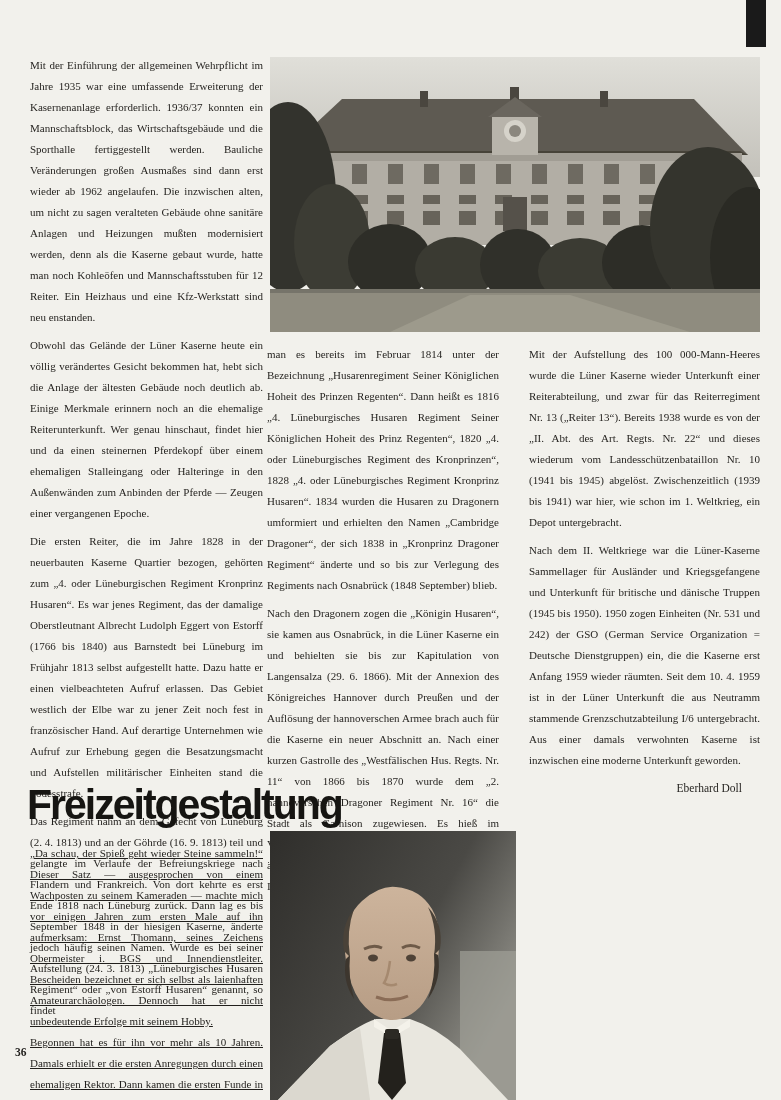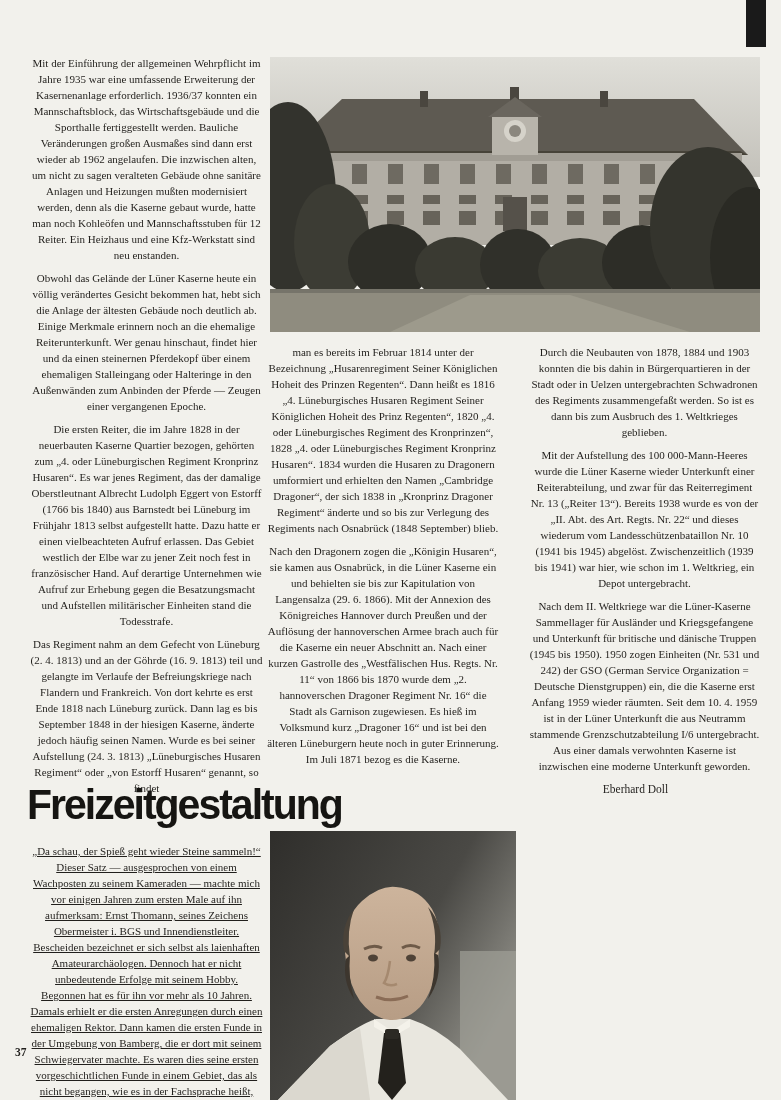--- a/index.html
+++ b/index.html
@@ -2,22 +2,22 @@
 <html><head>
 <meta charset="utf-8">
 <style>
   html,body{margin:0;padding:0;background:#888;}
   .page{
     position:relative;width:781px;height:1100px;margin:0 auto;
     background:#f2f1ec;overflow:hidden;
     font-family:"Liberation Serif", serif;color:#211f1c;
   }
   .corner-mark{position:absolute;left:746px;top:0;width:20px;height:47px;background:#1a1a1a;}
-  .col{position:absolute;font-size:11px;line-height:16px;text-align:justify;}
-  .col p{margin:0 0 7px 0;text-align:center;}
+  .col{position:absolute;font-size:11px;line-height:21px;text-align:justify;}
+  .col p{margin:0 0 7px 0;}
   .col p:last-child{margin-bottom:0;}
   .col1{left:30px;top:55px;width:233px;}
   .col2{left:267px;top:344px;width:232px;}
   .col3{left:529px;top:344px;width:231px;}
   .byline{text-align:right;padding-right:18px;margin-top:2px;font-size:11.5px;}
   .headline{
     position:absolute;left:27px;top:780px;margin:0;
     font-family:"Liberation Sans", sans-serif;font-weight:700;
     font-size:41px;letter-spacing:-2px;color:#161512;
     transform:scaleY(1.05);transform-origin:left top;white-space:nowrap;
@@ -92,21 +92,20 @@
     <p>Die ersten Reiter, die im Jahre 1828 in der neuerbauten Kaserne Quartier bezogen, gehörten zum „4. oder Lüneburgischen Regiment Kronprinz Husaren“. Es war jenes Regiment, das der damalige Oberstleutnant Albrecht Ludolph Eggert von Estorff (1766 bis 1840) aus Barnstedt bei Lüneburg im Frühjahr 1813 selbst aufgestellt hatte. Dazu hatte er einen vielbeachteten Aufruf erlassen. Das Gebiet westlich der Elbe war zu jener Zeit noch fest in französischer Hand. Auf derartige Unternehmen wie Aufruf zur Erhebung gegen die Besatzungsmacht und Aufstellen militärischer Einheiten stand die Todesstrafe.</p>
     <p>Das Regiment nahm an dem Gefecht von Lüneburg (2. 4. 1813) und an der Göhrde (16. 9. 1813) teil und gelangte im Verlaufe der Befreiungskriege nach Flandern und Frankreich. Von dort kehrte es erst Ende 1818 nach Lüneburg zurück. Dann lag es bis September 1848 in der hiesigen Kaserne, änderte jedoch häufig seinen Namen. Wurde es bei seiner Aufstellung (24. 3. 1813) „Lüneburgisches Husaren Regiment“ oder „von Estorff Husaren“ genannt, so findet</p>
   </div>
 
   <div class="col col2">
     <p>man es bereits im Februar 1814 unter der Bezeichnung „Husarenregiment Seiner Königlichen Hoheit des Prinzen Regenten“. Dann heißt es 1816 „4. Lüneburgisches Husaren Regiment Seiner Königlichen Hoheit des Prinz Regenten“, 1820 „4. oder Lüneburgisches Regiment des Kronprinzen“, 1828 „4. oder Lüneburgisches Regiment Kronprinz Husaren“. 1834 wurden die Husaren zu Dragonern umformiert und erhielten den Namen „Cambridge Dragoner“, der sich 1838 in „Kronprinz Dragoner Regiment“ änderte und so bis zur Verlegung des Regiments nach Osnabrück (1848 September) blieb.</p>
     <p>Nach den Dragonern zogen die „Königin Husaren“, sie kamen aus Osnabrück, in die Lüner Kaserne ein und behielten sie bis zur Kapitulation von Langensalza (29. 6. 1866). Mit der Annexion des Königreiches Hannover durch Preußen und der Auflösung der hannoverschen Armee brach auch für die Kaserne ein neuer Abschnitt an. Nach einer kurzen Gastrolle des „Westfälischen Hus. Regts. Nr. 11“ von 1866 bis 1870 wurde dem „2. hannoverschen Dragoner Regiment Nr. 16“ die Stadt als Garnison zugewiesen. Es hieß im Volksmund kurz „Dragoner 16“ und ist bei den älteren Lüneburgern heute noch in guter Erinnerung. Im Juli 1871 bezog es die Kaserne.</p>
   </div>
 
   <div class="col col3">
-    <p>Durch die Neubauten von 1878, 1884 und 1903 konnten die bis dahin in Bürgerquartieren in der Stadt oder in Uelzen untergebrachten Schwadronen des Regiments zusammengefaßt werden. So ist es dann bis zum Ausbruch des 1. Weltkrieges geblieben.</p>
     <p>Mit der Aufstellung des 100 000-Mann-Heeres wurde die Lüner Kaserne wieder Unterkunft einer Reiterabteilung, und zwar für das Reiterregiment Nr. 13 („Reiter 13“). Bereits 1938 wurde es von der „II. Abt. des Art. Regts. Nr. 22“ und dieses wiederum vom Landesschützenbataillon Nr. 10 (1941 bis 1945) abgelöst. Zwischenzeitlich (1939 bis 1941) war hier, wie schon im 1. Weltkrieg, ein Depot untergebracht.</p>
     <p>Nach dem II. Weltkriege war die Lüner-Kaserne Sammellager für Ausländer und Kriegsgefangene und Unterkunft für britische und dänische Truppen (1945 bis 1950). 1950 zogen Einheiten (Nr. 531 und 242) der GSO (German Service Organization = Deutsche Dienstgruppen) ein, die die Kaserne erst Anfang 1959 wieder räumten. Seit dem 10. 4. 1959 ist in der Lüner Unterkunft die aus Neutramm stammende Grenzschutzabteilung I/6 untergebracht. Aus einer damals verwohnten Kaserne ist inzwischen eine moderne Unterkunft geworden.</p>
     <p class="byline">Eberhard Doll</p>
   </div>
 
   <h1 class="headline">Freizeitgestaltung</h1>
 
   <div class="col col4">
     <p>„Da schau, der Spieß geht wieder Steine sammeln!“ Dieser Satz — ausgesprochen von einem Wachposten zu seinem Kameraden — machte mich vor einigen Jahren zum ersten Male auf ihn aufmerksam: Ernst Thomann, seines Zeichens Obermeister i. BGS und Innendienstleiter. Bescheiden bezeichnet er sich selbst als laienhaften Amateurarchäologen. Dennoch hat er nicht unbedeutende Erfolge mit seinem Hobby.</p>
     <p>Begonnen hat es für ihn vor mehr als 10 Jahren. Damals erhielt er die ersten Anregungen durch einen ehemaligen Rektor. Dann kamen die ersten Funde in der Umgebung von Bamberg, die er dort mit seinem Schwiegervater machte. Es waren dies seine ersten vorgeschichtlichen Funde in einem Gebiet, das als nicht begangen, wie es in der Fachsprache heißt, galt. Dabei handelte es sich im wesentlichen um Steingeräte:</p>
@@ -141,15 +140,15 @@
       <ellipse cx="103" cy="127" rx="5" ry="3.4" fill="#4e4237"></ellipse>
       <ellipse cx="141" cy="127" rx="5" ry="3.4" fill="#4e4237"></ellipse>
       <path d="M120,130 Q118,146 114,152 Q120,156 127,153" stroke="#a5896f" stroke-width="2.5" fill="none"></path>
       <path d="M106,166 Q122,172 138,165" stroke="#8a6c56" stroke-width="3" fill="none"></path>
       <path d="M104,188 L122,200 L140,188 L140,196 L122,206 L104,196 Z" fill="#f4f2ea"></path>
       <path d="M114,202 L130,202 L136,252 L122,269 L108,252 Z" fill="#23211c"></path>
       <rect x="115" y="198" width="14" height="10" rx="2" fill="#2c2a24"></rect>
     </g>
   </svg>
 
-  <div class="page-number">37</div>
+  <div class="page-number">36</div>
 
 </div>
 
 </body></html>

